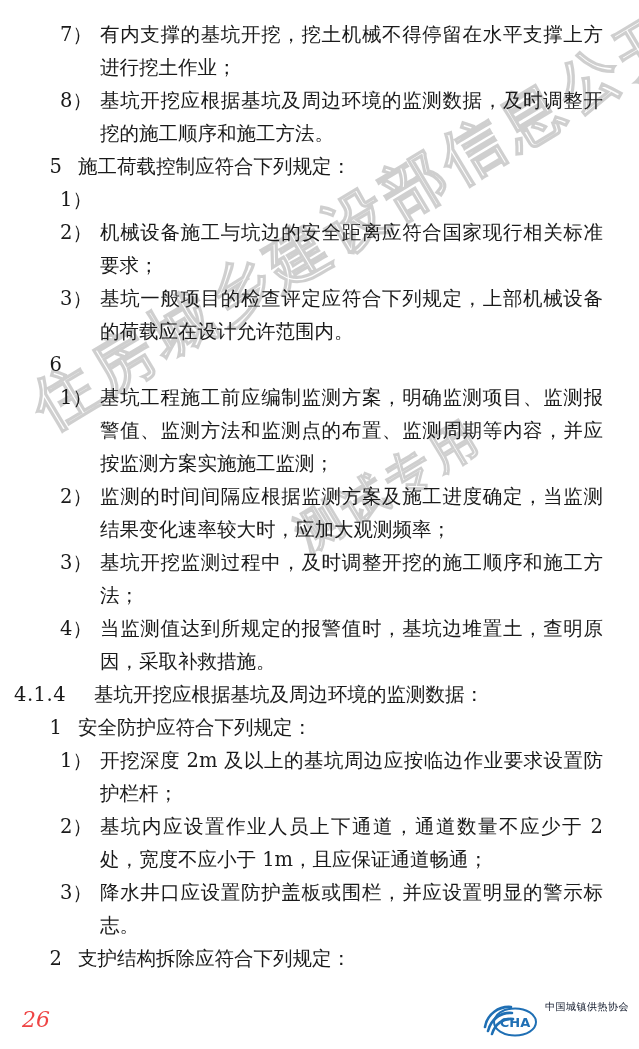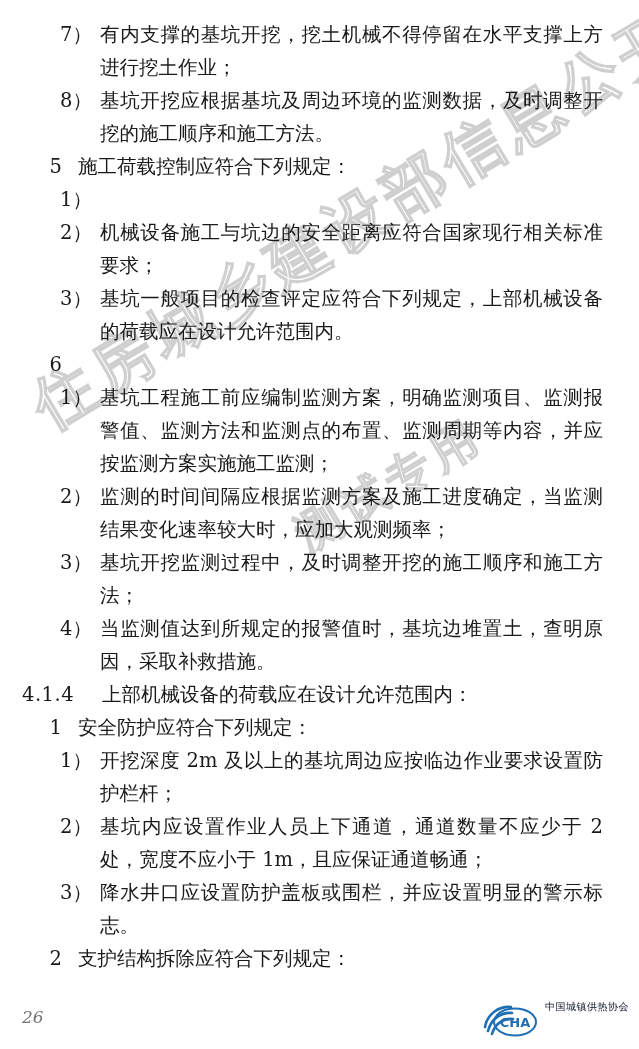--- a/index.html
+++ b/index.html
@@ -96,36 +96,36 @@
   .lvl-num .marker {
     width: 62px;
     padding-right: 16px;
   }
   .lvl-num .txt { }
 
   
   .lvl-clause .marker {
     width: 66px;
     padding-right: 0px;
-    padding-left: 22px;
+    padding-left: 14px;
     text-align: left;
     letter-spacing: 0.5px;
   }
   .lvl-clause .txt {
     padding-left: 14px;
   }
 
   
   .page-number {
     position: absolute;
     left: 22px;
     top: 1007px;
-    font-size: 17px;
+    font-size: 22px;
     font-style: italic;
-    color: #737373;
+    color: #ef4444;
     font-family: "DejaVu Serif", "Liberation Serif", serif;
     z-index: 12;
   }
 
   .logo {
     position: absolute;
     right: 10px;
     top: 1000px;
     height: 42px;
     display: flex;
@@ -193,21 +193,21 @@
       <div class="row lvl-sub">
         <div class="marker">3）</div>
         <div class="txt">基坑开挖监测过程中，及时调整开挖的施工顺序和施工方法；</div>
       </div>
       <div class="row lvl-sub">
         <div class="marker">4）</div>
         <div class="txt">当监测值达到所规定的报警值时，基坑边堆置土，查明原因，采取补救措施。</div>
       </div>
       <div class="row lvl-clause">
         <div class="marker">4.1.4</div>
-        <div class="txt">上部机械设备的荷载应在设计允许范围内：</div>
+        <div class="txt">基坑开挖应根据基坑及周边环境的监测数据：</div>
       </div>
       <div class="row lvl-num">
         <div class="marker">1</div>
         <div class="txt">安全防护应符合下列规定：</div>
       </div>
       <div class="row lvl-sub">
         <div class="marker">1）</div>
         <div class="txt">开挖深度 2m 及以上的基坑周边应按临边作业要求设置防护栏杆；</div>
       </div>
       <div class="row lvl-sub">

